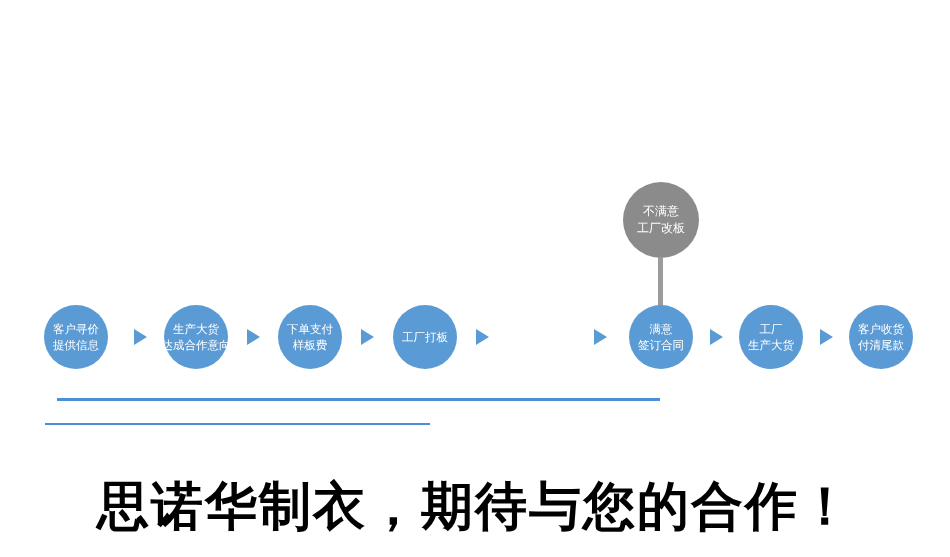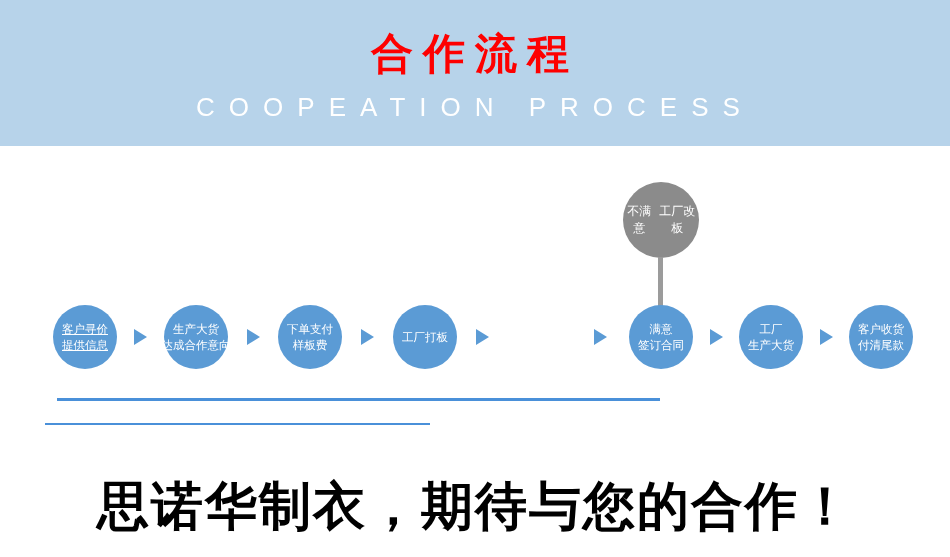--- a/index.html
+++ b/index.html
@@ -35,21 +35,21 @@
     font-weight: 400;
   }
   .gray-node {
     position: absolute;
     left: 623px; top: 182px;
     width: 76px; height: 76px;
     border-radius: 50%;
     background: #8b8b8b;
     color: #ffffff;
     display: flex;
-    flex-direction: row;
+    flex-direction: column;
     align-items: center;
     justify-content: center;
     font-size: 12px;
     line-height: 17px;
     text-align: center;
   }
   .connector {
     position: absolute;
     left: 658px; top: 257px;
     width: 5px; height: 50px;
@@ -64,21 +64,21 @@
     color: #ffffff;
     display: flex;
     flex-direction: column;
     align-items: center;
     justify-content: center;
     font-size: 11.5px;
     line-height: 16px;
     text-align: center;
   }
   .step span { white-space: nowrap; }
-  .s1 { left: 53px; text-decoration: underline; }
+  .s1 { left: 44px; }
   .s2 { left: 164px; }
   .s3 { left: 278px; }
   .s4 { left: 393px; }
   .s5 { left: 508px; }
   .s6 { left: 629px; }
   .s7 { left: 739px; }
   .s8 { left: 849px; align-items: center; }
   .arrow {
     position: absolute;
     top: 329px;
@@ -115,24 +115,20 @@
     font-weight: bold;
     color: #000000;
     letter-spacing: 2px;
   }
 </style>
 </head>
 <body>
 
 <div class="page">
 
-  <header class="banner">
-    <div class="banner-title">合作流程</div>
-    <div class="banner-subtitle">COOPEATION PROCESS</div>
-  </header>
 
   <div class="gray-node">
     <span>不满意</span>
     <span>工厂改板</span>
   </div>
   <div class="connector"></div>
 
   <div class="step s1">
     <span>客户寻价</span>
     <span>提供信息</span>

